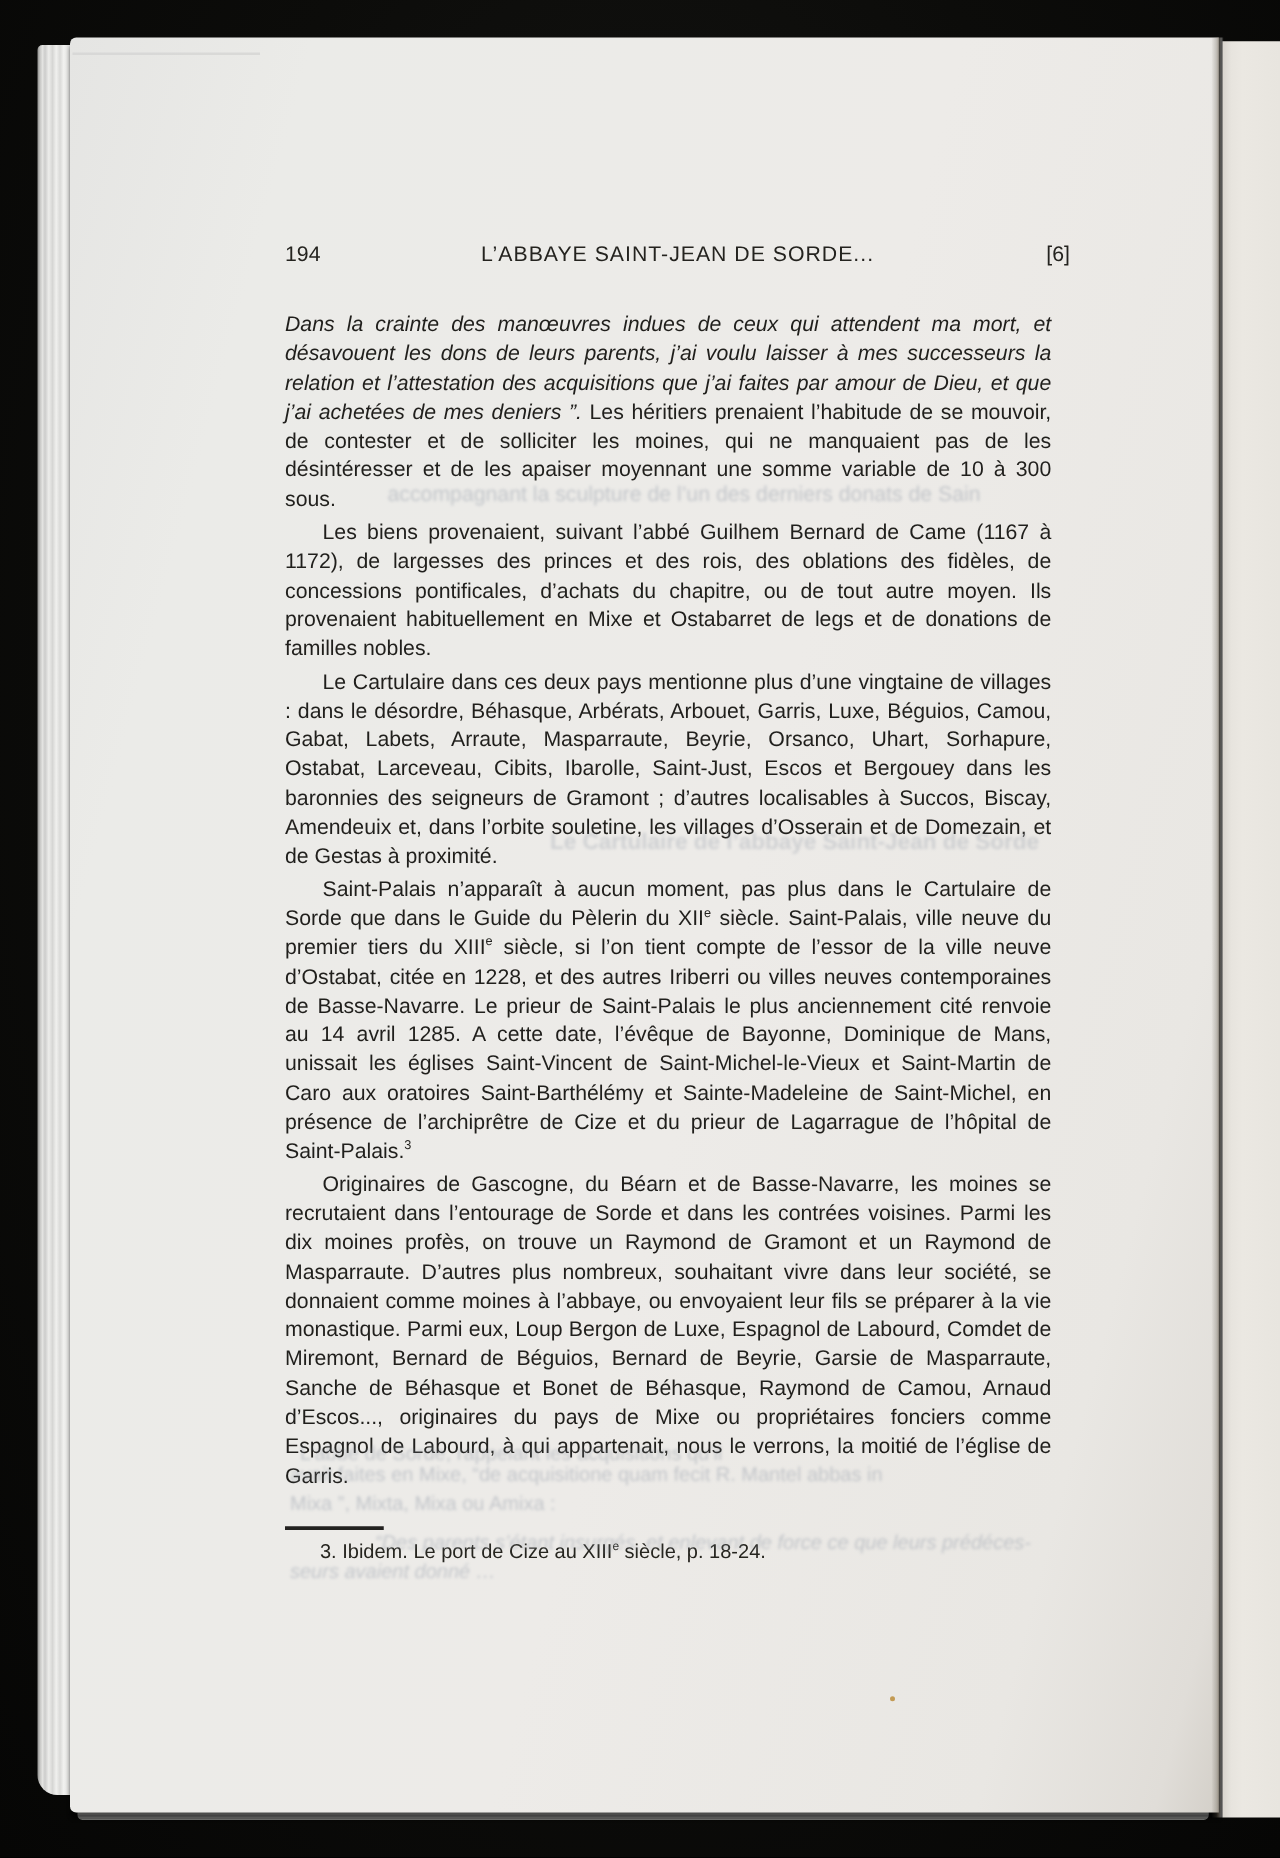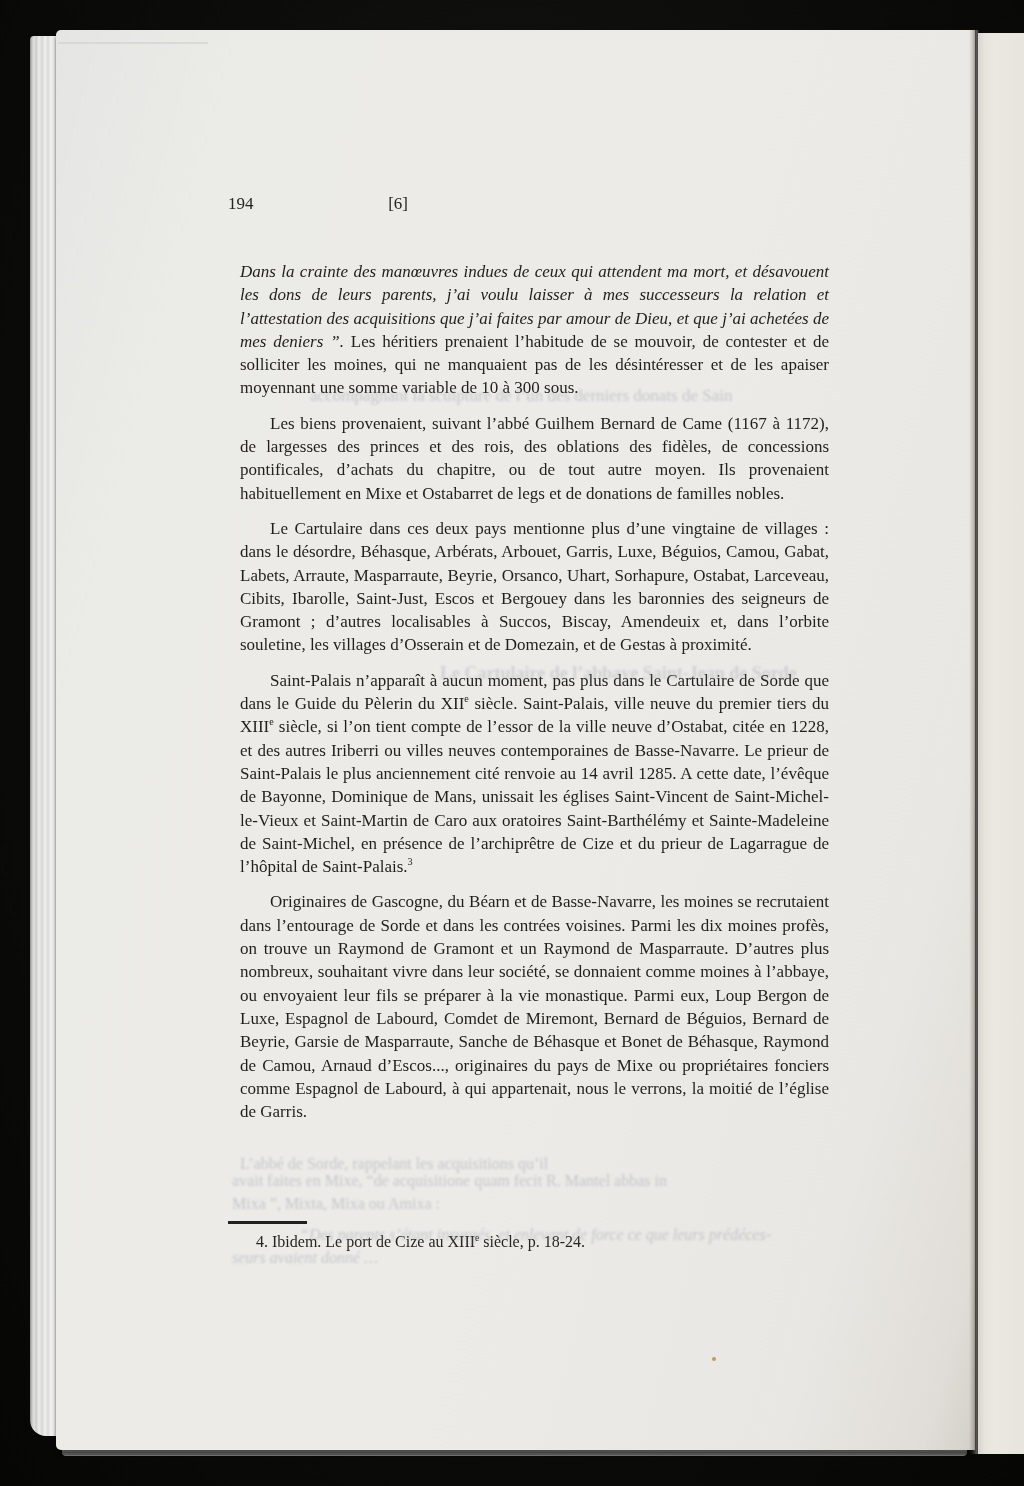--- a/index.html
+++ b/index.html
@@ -1,18 +1,18 @@
 <!DOCTYPE html>
 <html><head>
 <meta charset="utf-8">
 <style>
   html,body{margin:0;padding:0;background:#000;}
   .canvas{position:relative;width:1024px;height:1486px;overflow:hidden;
     background:radial-gradient(ellipse at 50% 38%, #171715 0%, #0c0c0a 55%, #060605 100%);
-    font-family:Liberation Serif, serif;}
+    font-family:Liberation Sans, sans-serif;}
   
   .page-stack{position:absolute;left:30px;top:36px;width:28px;height:1400px;
     border-radius:4px 0 0 16px;
     background:linear-gradient(90deg,#8f8f8d 0px,#c6c6c4 2px,#e3e3e1 4px,#cccccb 6px,
       #ededeb 9px,#d6d6d4 12px,#f0f0ee 15px,#dadad8 18px,#f2f2f0 21px,#e2e2e0 24px,#ececea 28px);}
   .bottom-stack{position:absolute;left:62px;top:1450px;width:905px;height:6px;
     background:linear-gradient(#dcdcda 0 2px,#b9b9b7 2px 4px,#8f8f8d 4px 6px);
     border-radius:0 0 4px 4px;}
   
   .main-page{position:absolute;left:56px;top:30px;width:919px;height:1420px;
@@ -27,21 +27,21 @@
     background:linear-gradient(90deg,#d8d4cd 0px,#e7e4de 7px,#ebe8e2 16px,#e8e5df 100%);}
   
   .header{position:absolute;left:228px;top:194px;width:628px;display:flex;align-items:baseline;
     color:#24231f;font-size:17px;}
   .header .pagenum{width:90px;text-align:left;}
   .header .title{flex:1;text-align:center;letter-spacing:.8px;white-space:nowrap;}
   .header .marker{width:90px;text-align:right;}
   
   .body-text{position:absolute;left:228px;top:248px;width:613px;
     font-size:17px;line-height:23.3px;text-align:justify;color:#201f1c;}
-  .body-text p{margin:12px;padding:0;}
+  .body-text p{margin:0;padding:0;}
   .body-text p.indent{text-indent:30px;margin-top:3px;}
   .body-text em{font-style:italic;}
   sup{font-size:.6em;vertical-align:super;line-height:0;}
   
   .footnote-rule{position:absolute;left:228px;top:1221px;width:79px;height:3px;background:#232220;}
   .footnote{position:absolute;left:228px;top:1232px;width:613px;
     font-size:16px;line-height:20px;color:#26251f;text-indent:28px;margin:0;}
   
   .ghost{position:absolute;color:#8b94a2;opacity:.42;filter:blur(1.1px);
     white-space:nowrap;overflow:hidden;pointer-events:none;}
@@ -56,33 +56,34 @@
   <div class="page-stack"></div>
   <div class="bottom-stack"></div>
 
   <div class="main-page"></div>
   <div class="top-underpage"></div>
   <div class="next-page"></div>
   <div class="gutter"></div>
 
   <div class="header">
     <span class="pagenum">194</span>
+    <span class="title">L’ABBAYE SAINT-JEAN DE SORDE...</span>
     <span class="marker">[6]</span>
   </div>
 
   <div class="body-text">
       <p class="para"><em>Dans la crainte des manœuvres indues de ceux qui attendent ma mort, et désavouent les dons de leurs parents, j’ai voulu laisser à mes successeurs la relation et l’attestation des acquisitions que j’ai faites par amour de Dieu, et que j’ai achetées de mes deniers ”. </em><span>Les héritiers prenaient l’habitude de se mouvoir, de contester et de solliciter les moines, qui ne manquaient pas de les désintéresser et de les apaiser moyennant une somme variable de 10 à 300 sous.</span></p>
       <p class="para indent"><span>Les biens provenaient, suivant l’abbé Guilhem Bernard de Came (1167 à 1172), de largesses des princes et des rois, des oblations des fidèles, de concessions pontificales, d’achats du chapitre, ou de tout autre moyen. Ils provenaient habituellement en Mixe et Ostabarret de legs et de donations de familles nobles.</span></p>
       <p class="para indent"><span>Le Cartulaire dans ces deux pays mentionne plus d’une vingtaine de villages : dans le désordre, Béhasque, Arbérats, Arbouet, Garris, Luxe, Béguios, Camou, Gabat, Labets, Arraute, Masparraute, Beyrie, Orsanco, Uhart, Sorhapure, Ostabat, Larceveau, Cibits, Ibarolle, Saint-Just, Escos et Bergouey dans les baronnies des seigneurs de Gramont ; d’autres localisables à Succos, Biscay, Amendeuix et, dans l’orbite souletine, les villages d’Osserain et de Domezain, et de Gestas à proximité.</span></p>
       <p class="para indent"><span>Saint-Palais n’apparaît à aucun moment, pas plus dans le Cartulaire de Sorde que dans le Guide du Pèlerin du XII</span><sup>e</sup><span> siècle. Saint-Palais, ville neuve du premier tiers du XIII</span><sup>e</sup><span> siècle, si l’on tient compte de l’essor de la ville neuve d’Ostabat, citée en 1228, et des autres Iriberri ou villes neuves contemporaines de Basse-Navarre. Le prieur de Saint-Palais le plus anciennement cité renvoie au 14 avril 1285. A cette date, l’évêque de Bayonne, Dominique de Mans, unissait les églises Saint-Vincent de Saint-Michel-le-Vieux et Saint-Martin de Caro aux oratoires Saint-Barthélémy et Sainte-Madeleine de Saint-Michel, en présence de l’archiprêtre de Cize et du prieur de Lagarrague de l’hôpital de Saint-Palais.</span><sup>3</sup></p>
       <p class="para indent"><span>Originaires de Gascogne, du Béarn et de Basse-Navarre, les moines se recrutaient dans l’entourage de Sorde et dans les contrées voisines. Parmi les dix moines profès, on trouve un Raymond de Gramont et un Raymond de Masparraute. D’autres plus nombreux, souhaitant vivre dans leur société, se donnaient comme moines à l’abbaye, ou envoyaient leur fils se préparer à la vie monastique. Parmi eux, Loup Bergon de Luxe, Espagnol de Labourd, Comdet de Miremont, Bernard de Béguios, Bernard de Beyrie, Garsie de Masparraute, Sanche de Béhasque et Bonet de Béhasque, Raymond de Camou, Arnaud d’Escos..., originaires du pays de Mixe ou propriétaires fonciers comme Espagnol de Labourd, à qui appartenait, nous le verrons, la moitié de l’église de Garris.</span></p>
     </div>
 
   <div class="footnote-rule"></div>
-  <p class="footnote"><span>4. Ibidem. Le port de Cize au XIII</span><sup>e</sup><span> siècle, p. 18-24.</span></p>
+  <p class="footnote"><span>3. Ibidem. Le port de Cize au XIII</span><sup>e</sup><span> siècle, p. 18-24.</span></p>
 
   <div id="ghost-layer">
       <div class="ghost" style="left: 310px; top: 386px; width: 655px; font-size: 17px;">accompagnant la sculpture de l’un des derniers donats de Sain</div>
       <div class="ghost bold" style="left: 440px; top: 663px; width: 420px; font-size: 18px;">Le Cartulaire de l’abbaye Saint-Jean de Sorde</div>
       <div class="ghost" style="left: 240px; top: 1155px; width: 620px; font-size: 16px;">L’abbé de Sorde, rappelant les acquisitions qu’il</div>
       <div class="ghost" style="left: 232px; top: 1172px; width: 630px; font-size: 16px;">avait faites en Mixe, “de acquisitione quam fecit R. Mantel abbas in</div>
       <div class="ghost" style="left: 232px; top: 1195px; width: 420px; font-size: 16px;">Mixa ”, Mixta, Mixa ou Amixa :</div>
       <div class="ghost italic" style="left: 300px; top: 1226px; width: 650px; font-size: 16px;">“Des parents s’étant insurgés, et enlevant de force ce que leurs prédéces-</div>
       <div class="ghost italic" style="left: 232px; top: 1249px; width: 600px; font-size: 16px;">seurs avaient donné …</div>
     </div>

